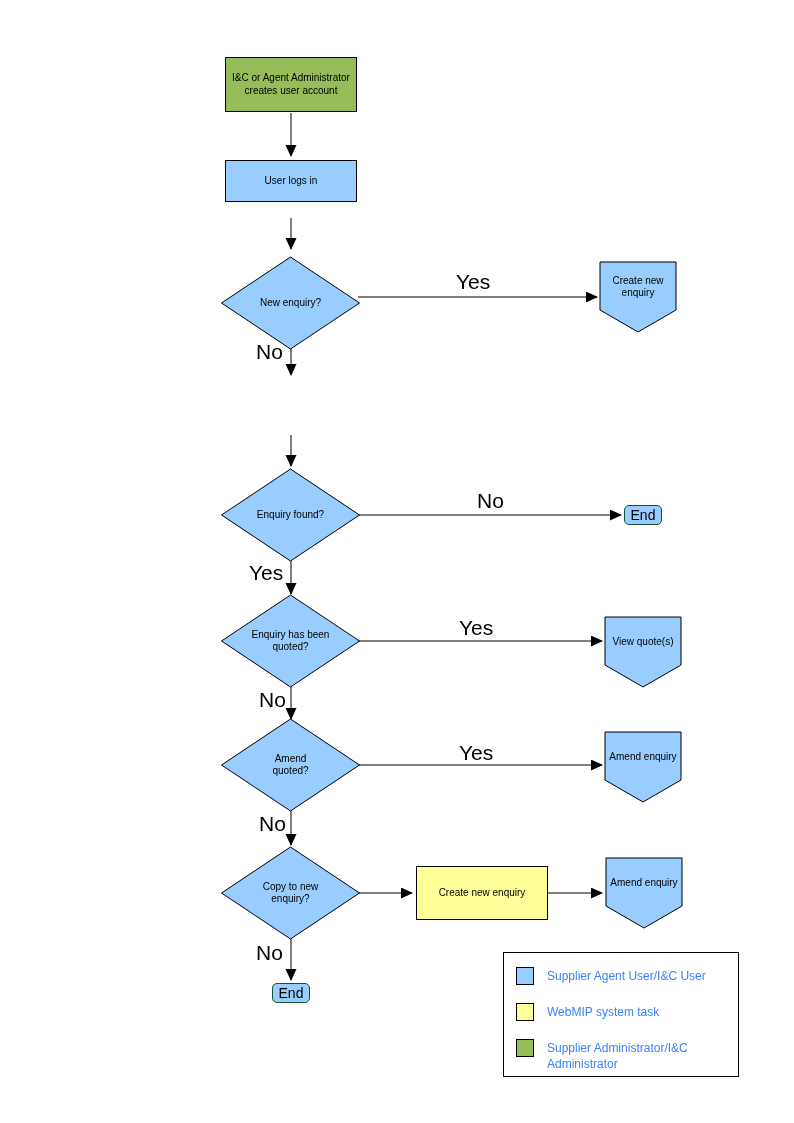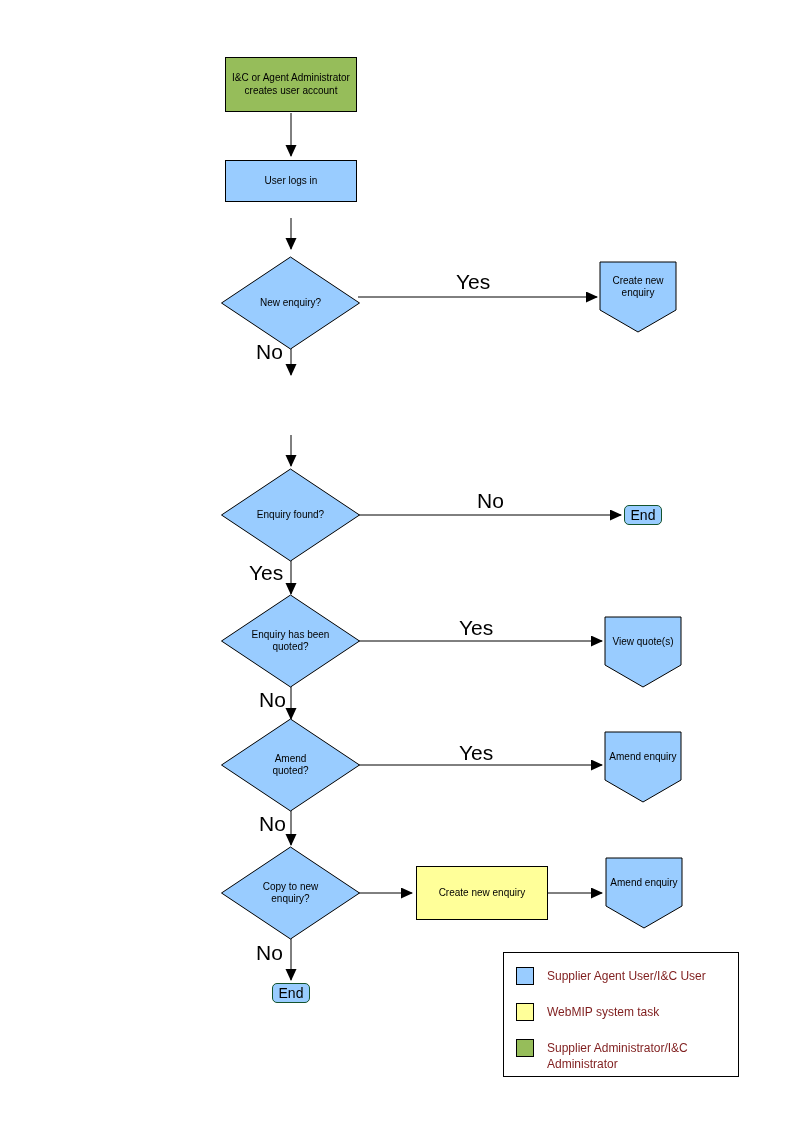--- a/index.html
+++ b/index.html
@@ -75,21 +75,21 @@
     width: 18px;
     height: 18px;
     border: 1px solid #000;
     box-sizing: border-box;
     flex: 0 0 auto;
     margin-right: 13px;
   }
   .legend-text {
     font-size: 12px;
     line-height: 1.35;
-    color: #7f1d1d;
+    color: #3b82f6;
     width: 185px;
     padding-top: 1px;
   }
 </style>
 </head>
 <body>
 
 <div id="page">
 
   <svg id="connectors" xmlns="http://www.w3.org/2000/svg">

